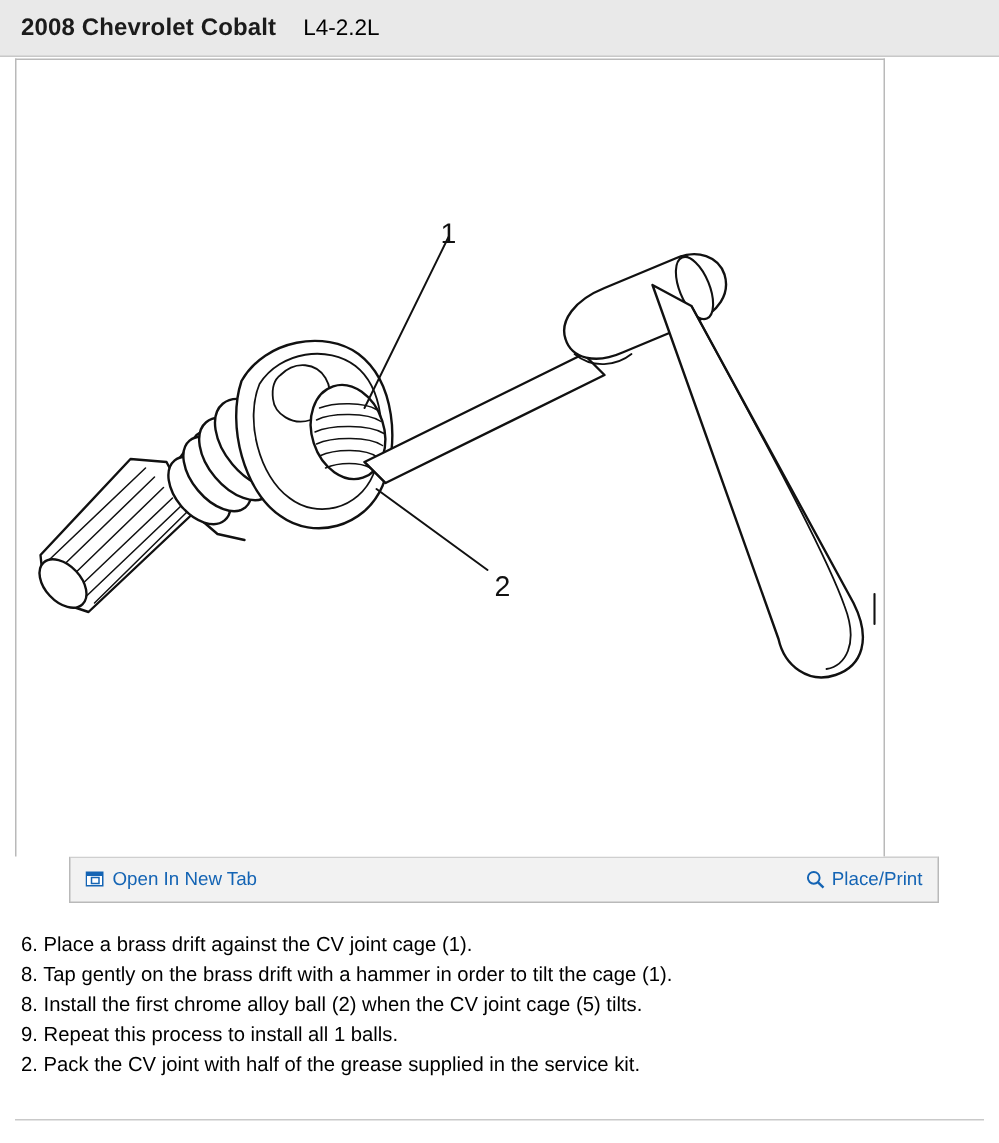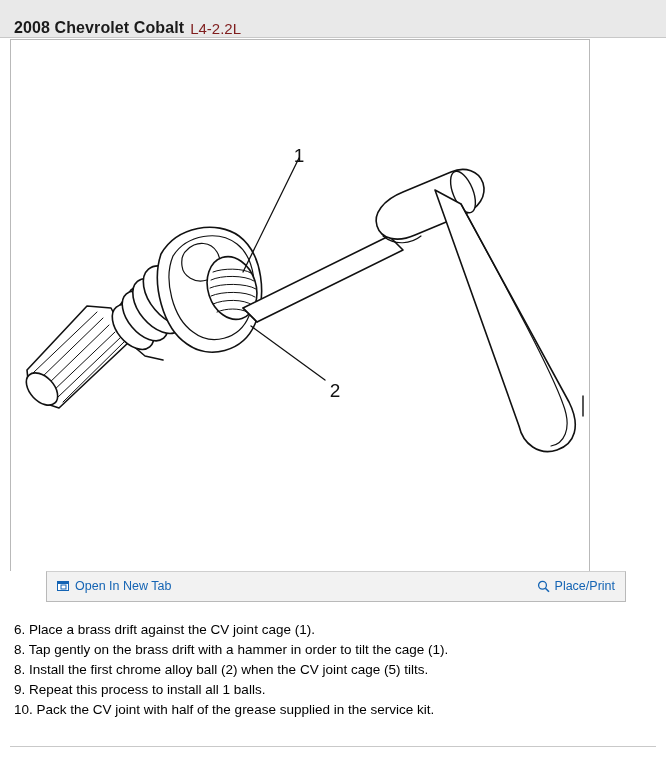--- a/index.html
+++ b/index.html
@@ -15,35 +15,35 @@
     overflow: hidden;
     position: relative;
   }
 
   
   .header {
     height: 38px;
     background: #e9e9e9;
     border-bottom: 1px solid #c8c8c8;
     display: flex;
-    align-items: flex-end;
+    align-items: center;
     padding: 0 14px;
     box-sizing: border-box;
   }
   .header .veh-year {
     font-size: 16px;
     font-weight: bold;
     color: #1b1b1b;
     letter-spacing: 0.1px;
   }
   .header .veh-engine {
     font-size: 15px;
     font-weight: normal;
-    color: #7f1d1d;
-    margin-left: 6px;
+    color: #000000;
+    margin-left: 18px;
   }
 
   
   .panel-wrap {
     position: absolute;
     left: 10px;
     top: 39px;
     width: 580px;
   }
   .image-panel {
@@ -219,16 +219,16 @@
       <span>Place/Print</span>
     </a>
   </div>
 </div>
 
 <div class="steps">
   <div class="step-line">6. Place a brass drift against the CV joint cage (1).</div>
   <div class="step-line">8. Tap gently on the brass drift with a hammer in order to tilt the cage (1).</div>
   <div class="step-line">8. Install the first chrome alloy ball (2) when the CV joint cage (5) tilts.</div>
   <div class="step-line">9. Repeat this process to install all 1 balls.</div>
-  <div class="step-line">10. Pack the CV joint with half of the grease supplied in the service kit.</div>
+  <div class="step-line">2. Pack the CV joint with half of the grease supplied in the service kit.</div>
 </div>
 
 <div class="bottom-rule"></div>
 
 </body></html>

